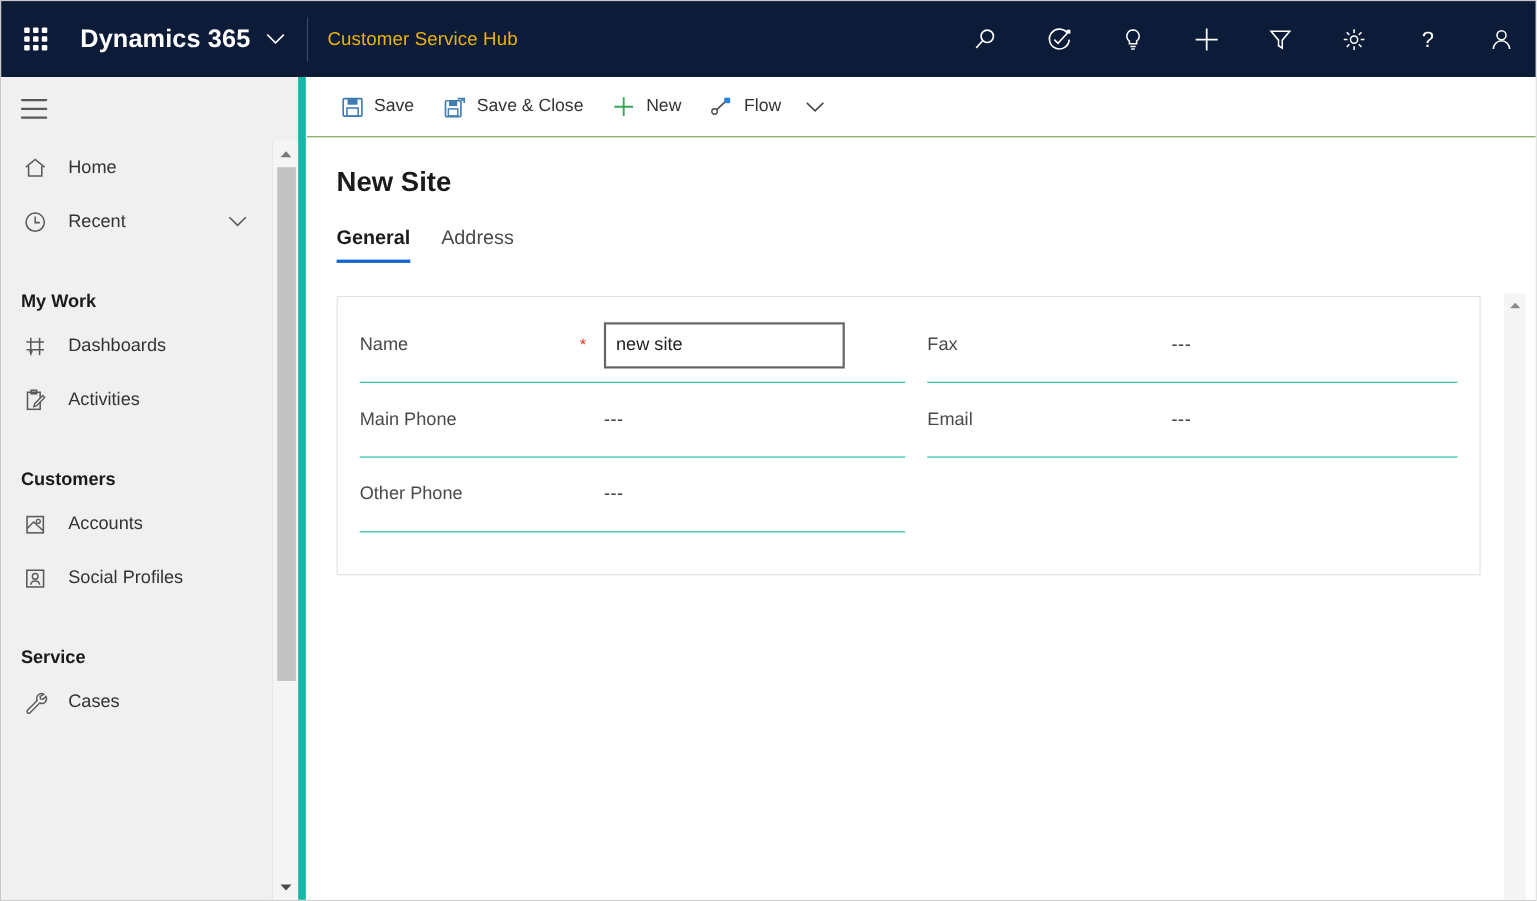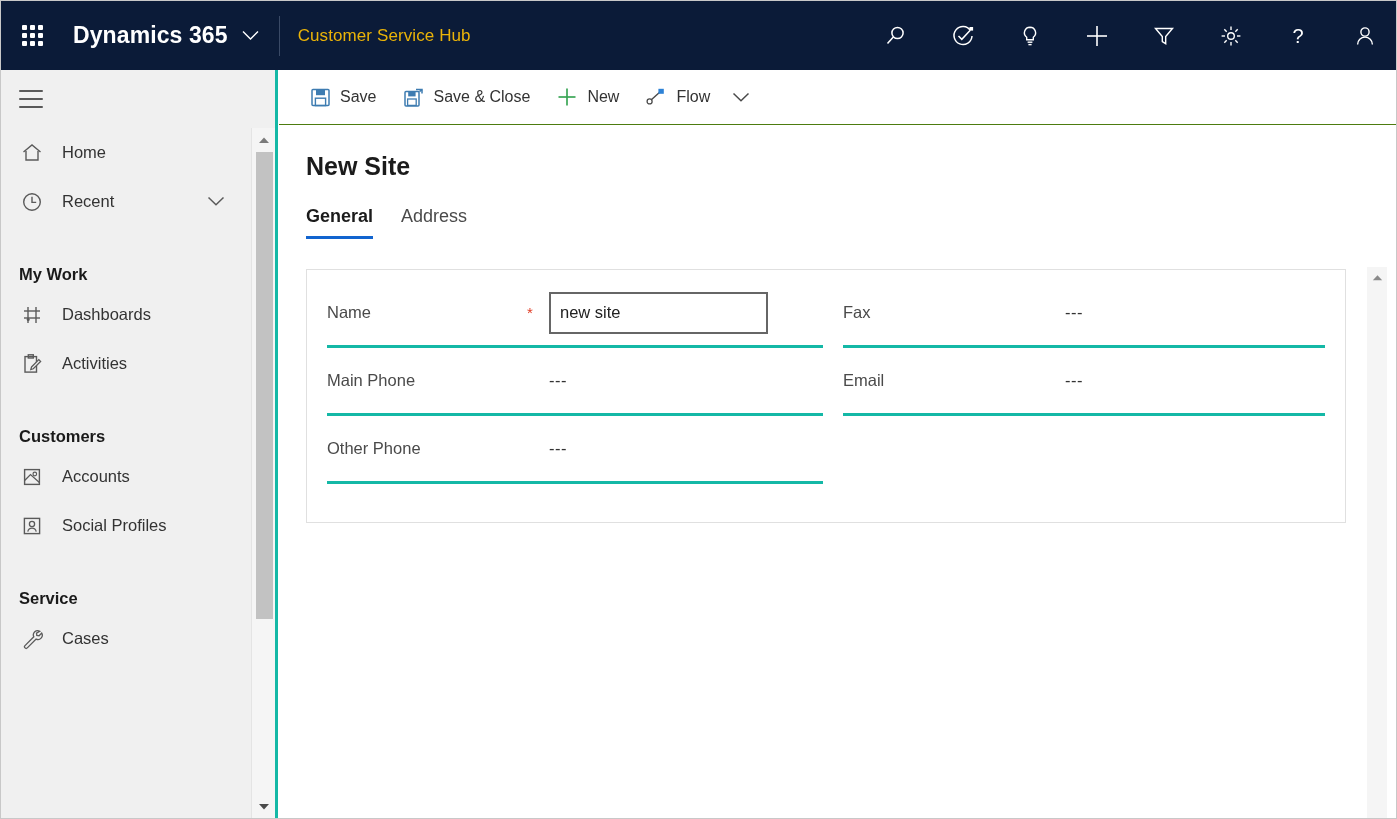--- a/index.html
+++ b/index.html
@@ -70,21 +70,21 @@
     display: flex; align-items: center; justify-content: center;
     cursor: pointer;
   }
 
   
   .sidebar {
     position: absolute;
     top: 69px; left: 0;
     width: 277px; height: 750px;
     background: #f0f0f0;
-    border-right: 3px solid #14b8a6;
+    border-right: 7px solid #14b8a6;
   }
   .hamburger {
     position: absolute; top: 20px; left: 18px;
     width: 24px; height: 18px;
     display: flex; flex-direction: column; justify-content: space-between;
     cursor: pointer;
   }
   .hamburger i { display: block; height: 2px; background: #595959; border-radius: 1px; }
 
   .navscroll {
@@ -220,21 +220,21 @@
   }
   .col {
     width: 50%;
     padding-top: 10px;
   }
   .col.left { padding-left: 20px; padding-right: 3px; }
   .col.right { padding-left: 17px; padding-right: 20px; }
   .field {
     height: 68px;
     display: flex; align-items: center;
-    border-bottom: 3px solid #14b8a6;
+    border-bottom: 1px solid #14b8a6;
     position: relative;
   }
   .field.no-line { border-bottom-color: transparent; }
   .field-label {
     font-size: 16.5px;
     color: #4a4a4a;
     width: 200px;
     flex: 0 0 200px;
   }
   .req-star {

